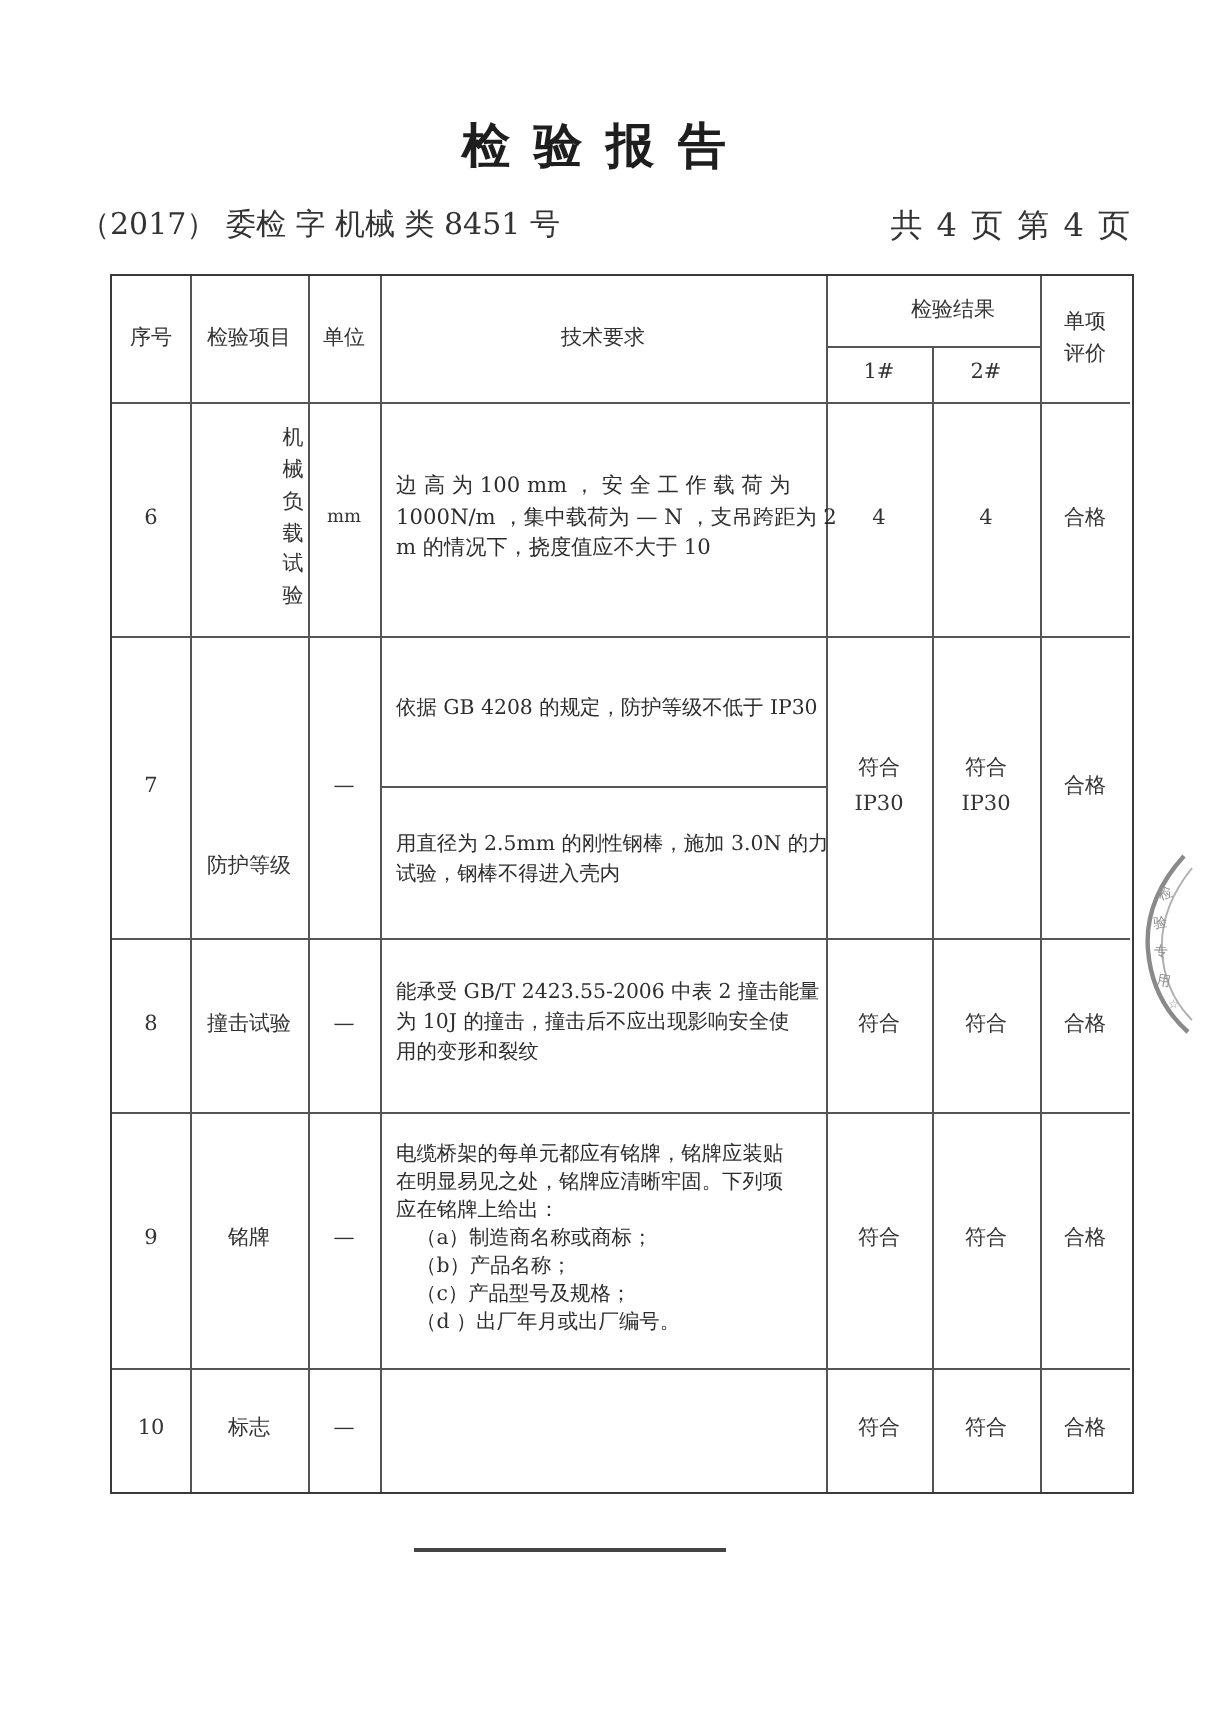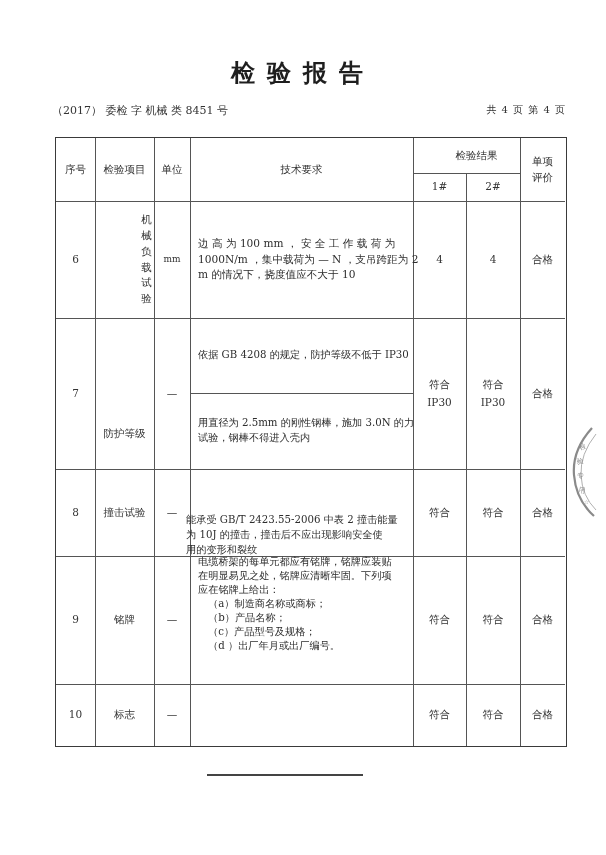--- a/index.html
+++ b/index.html
@@ -5,22 +5,22 @@
     html, body { margin: 0; padding: 0; }
     body {
       width: 606px; height: 855px; background: #ffffff; position: relative; overflow: hidden;
       font-family: "DejaVu Serif", "Liberation Serif", serif; color: #2a2a2a;
     }
     .title {
       position: absolute; left: 0; width: 606px; top: 57px; text-align: center;
       font-family: "DejaVu Sans", "Liberation Sans", sans-serif;
       font-size: 24px; font-weight: bold; letter-spacing: 12px; color: #1e1e1e;
     }
-    .docno { position: absolute; left: 52px; top: 103px; font-size: 11px; color: #333; text-align: center; }
-    .pageinfo { position: absolute; right: 40px; top: 103px; font-size: 10px; color: #333; letter-spacing: 1px; }
+    .docno { position: absolute; left: 40px; top: 103px; font-size: 15px; color: #333; text-align: center; }
+    .pageinfo { position: absolute; right: 40px; top: 103px; font-size: 16px; color: #333; letter-spacing: 1px; }
 
     .tbl {
       position: absolute; left: 55px; top: 137px; width: 512px; height: 610px;
       border: 1.6px solid #3a3a3a; box-sizing: border-box;
     }
     .vl, .hl { position: absolute; background: #555; }
     .vl { width: 1px; }
     .hl { height: 1px; }
 
     .cell {
@@ -116,35 +116,35 @@
   </div>
   <div class="cell" style="left:410px; top:180px; width:54px; height:151px; flex-direction:column; line-height:1.7;">
     <span>符合</span>
     <span>IP30</span>
   </div>
   <div class="cell" style="left:464px; top:180px; width:45px; height:151px;">合格</div>
 
   <div class="cell" style="left:0; top:331px; width:39px; height:87px;">8</div>
   <div class="cell" style="left:39px; top:331px; width:59px; height:87px;">撞击试验</div>
   <div class="cell" style="left:98px; top:331px; width:36px; height:87px;">—</div>
-  <div class="req" style="left:122px; top:331px; width:223px; height:87px;margin-top:23px;">
+  <div class="req" style="left:134px; top:331px; width:223px; height:87px;">
     <div class="lines">
       <span class="ln">能承受 GB/T 2423.55-2006 中表 2 撞击能量</span>
       <span class="ln">为 10J 的撞击，撞击后不应出现影响安全使</span>
       <span class="ln">用的变形和裂纹</span>
     </div>
   </div>
   <div class="cell" style="left:357px; top:331px; width:53px; height:87px;">符合</div>
   <div class="cell" style="left:410px; top:331px; width:54px; height:87px;">符合</div>
   <div class="cell" style="left:464px; top:331px; width:45px; height:87px;">合格</div>
 
   <div class="cell" style="left:0; top:418px; width:39px; height:128px;">9</div>
   <div class="cell" style="left:39px; top:418px; width:59px; height:128px;">铭牌</div>
   <div class="cell" style="left:98px; top:418px; width:36px; height:128px;">—</div>
-  <div class="req" style="left:134px; top:402px; width:223px; height:128px; line-height:1.38;">
+  <div class="req" style="left:134px; top:418px; width:223px; height:128px; line-height:1.38;">
     <div class="lines">
       <span class="ln">电缆桥架的每单元都应有铭牌，铭牌应装贴</span>
       <span class="ln">在明显易见之处，铭牌应清晰牢固。下列项</span>
       <span class="ln">应在铭牌上给出：</span>
       <span class="ln ind">（a）制造商名称或商标；</span>
       <span class="ln ind">（b）产品名称；</span>
       <span class="ln ind">（c）产品型号及规格；</span>
       <span class="ln ind">（d ）出厂年月或出厂编号。</span>
     </div>
   </div>

